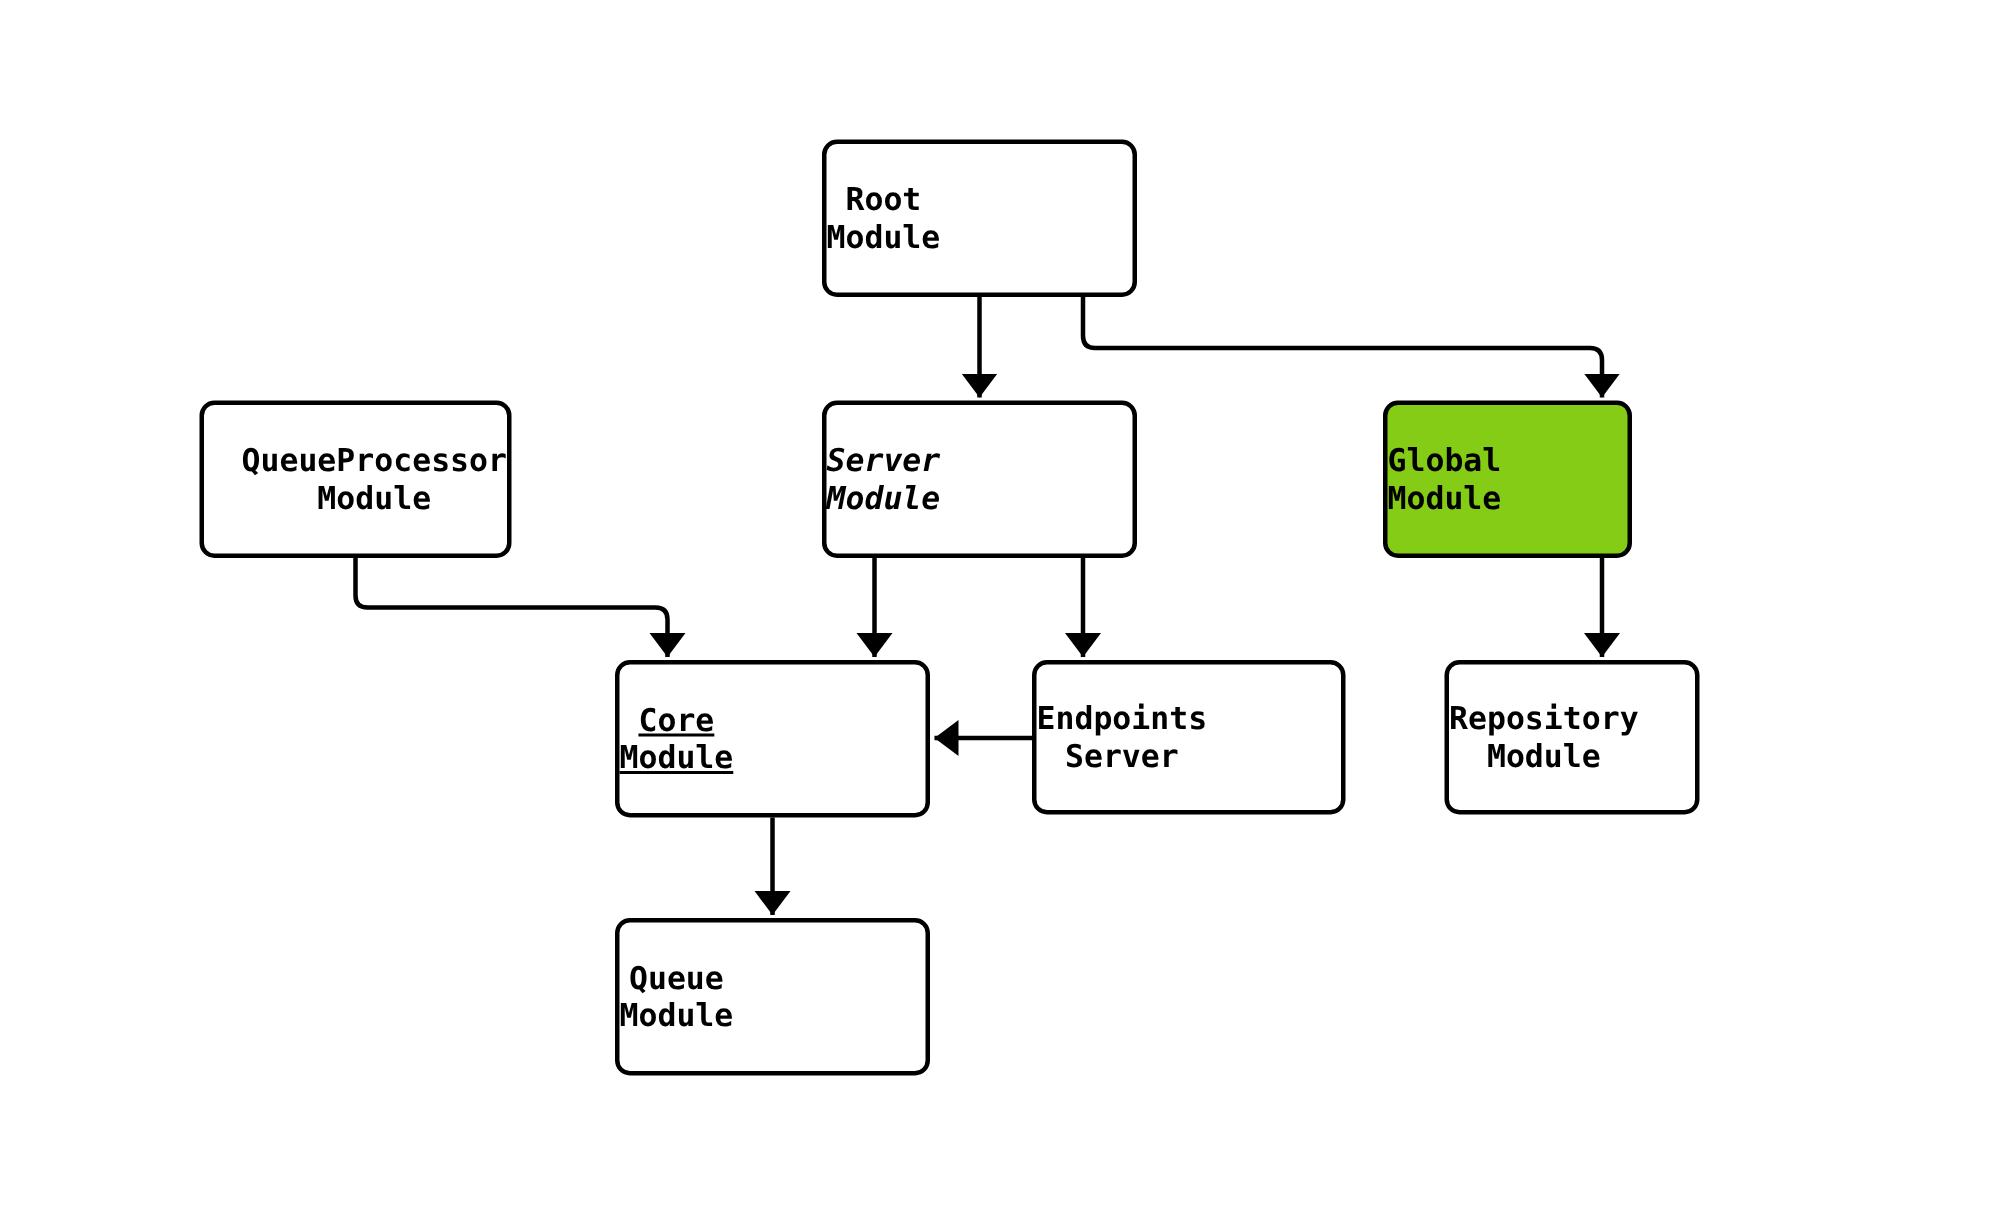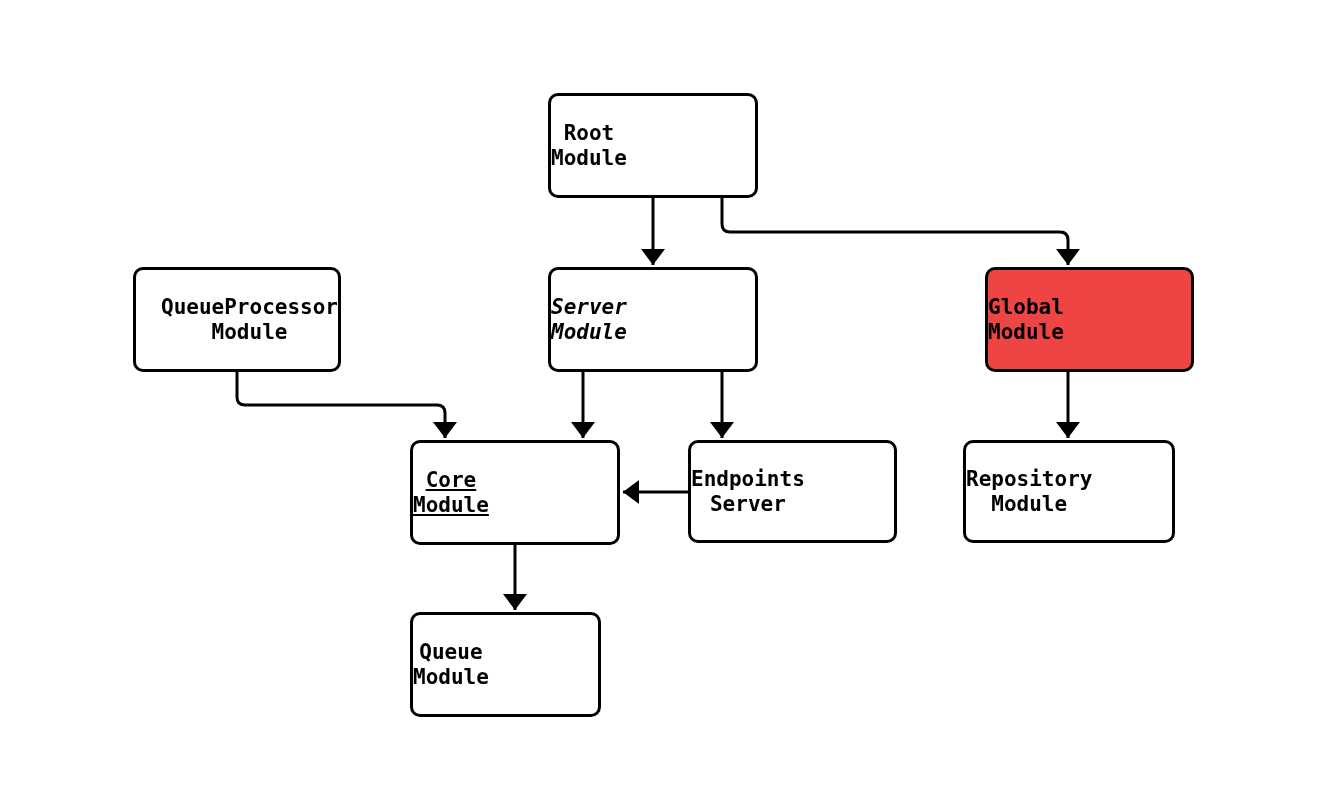--- a/index.html
+++ b/index.html
@@ -64,34 +64,34 @@
 Module</span>
       </div>
       <div class="node" style="left: 133px; top: 267px; width: 208px; height: 105px; border-color: rgb(0, 0, 0); background: rgb(255, 255, 255);">
         <span class="node-label" style="color: rgb(0, 0, 0); margin-left: 25px;">QueueProcessor
 Module</span>
       </div>
       <div class="node" style="left: 548px; top: 267px; width: 210px; height: 105px; border-color: rgb(0, 0, 0); background: rgb(255, 255, 255);">
         <span class="node-label" style="color: rgb(0, 0, 0); font-style: italic;">Server
 Module</span>
       </div>
-      <div class="node" style="left: 985px; top: 267px; width: 209px; height: 105px; border-color: rgb(0, 0, 0); background: #ef4444;">
+      <div class="node" style="left: 922px; top: 267px; width: 166px; height: 105px; border-color: rgb(0, 0, 0); background: #84cc16;">
         <span class="node-label" style="color: rgb(0, 0, 0);">Global
 Module</span>
       </div>
       <div class="node" style="left: 410px; top: 440px; width: 210px; height: 105px; border-color: rgb(0, 0, 0); background: rgb(255, 255, 255); text-decoration: underline;">
         <span class="node-label" style="color: rgb(0, 0, 0);">Core
 Module</span>
       </div>
       <div class="node" style="left: 688px; top: 440px; width: 209px; height: 103px; border-color: rgb(0, 0, 0); background: rgb(255, 255, 255);">
         <span class="node-label" style="color: rgb(0, 0, 0);">Endpoints
 Server</span>
       </div>
-      <div class="node" style="left: 963px; top: 440px; width: 212px; height: 103px; border-color: rgb(0, 0, 0); background: rgb(255, 255, 255);">
+      <div class="node" style="left: 963px; top: 440px; width: 170px; height: 103px; border-color: rgb(0, 0, 0); background: rgb(255, 255, 255);">
         <span class="node-label" style="color: rgb(0, 0, 0);">Repository
 Module</span>
       </div>
-      <div class="node" style="left: 410px; top: 612px; width: 191px; height: 105px; border-color: rgb(0, 0, 0); background: rgb(255, 255, 255);">
+      <div class="node" style="left: 410px; top: 612px; width: 210px; height: 105px; border-color: rgb(0, 0, 0); background: rgb(255, 255, 255);">
         <span class="node-label" style="color: rgb(0, 0, 0);">Queue
 Module</span>
       </div>
     </div>
 </div>
 
 </body></html>

